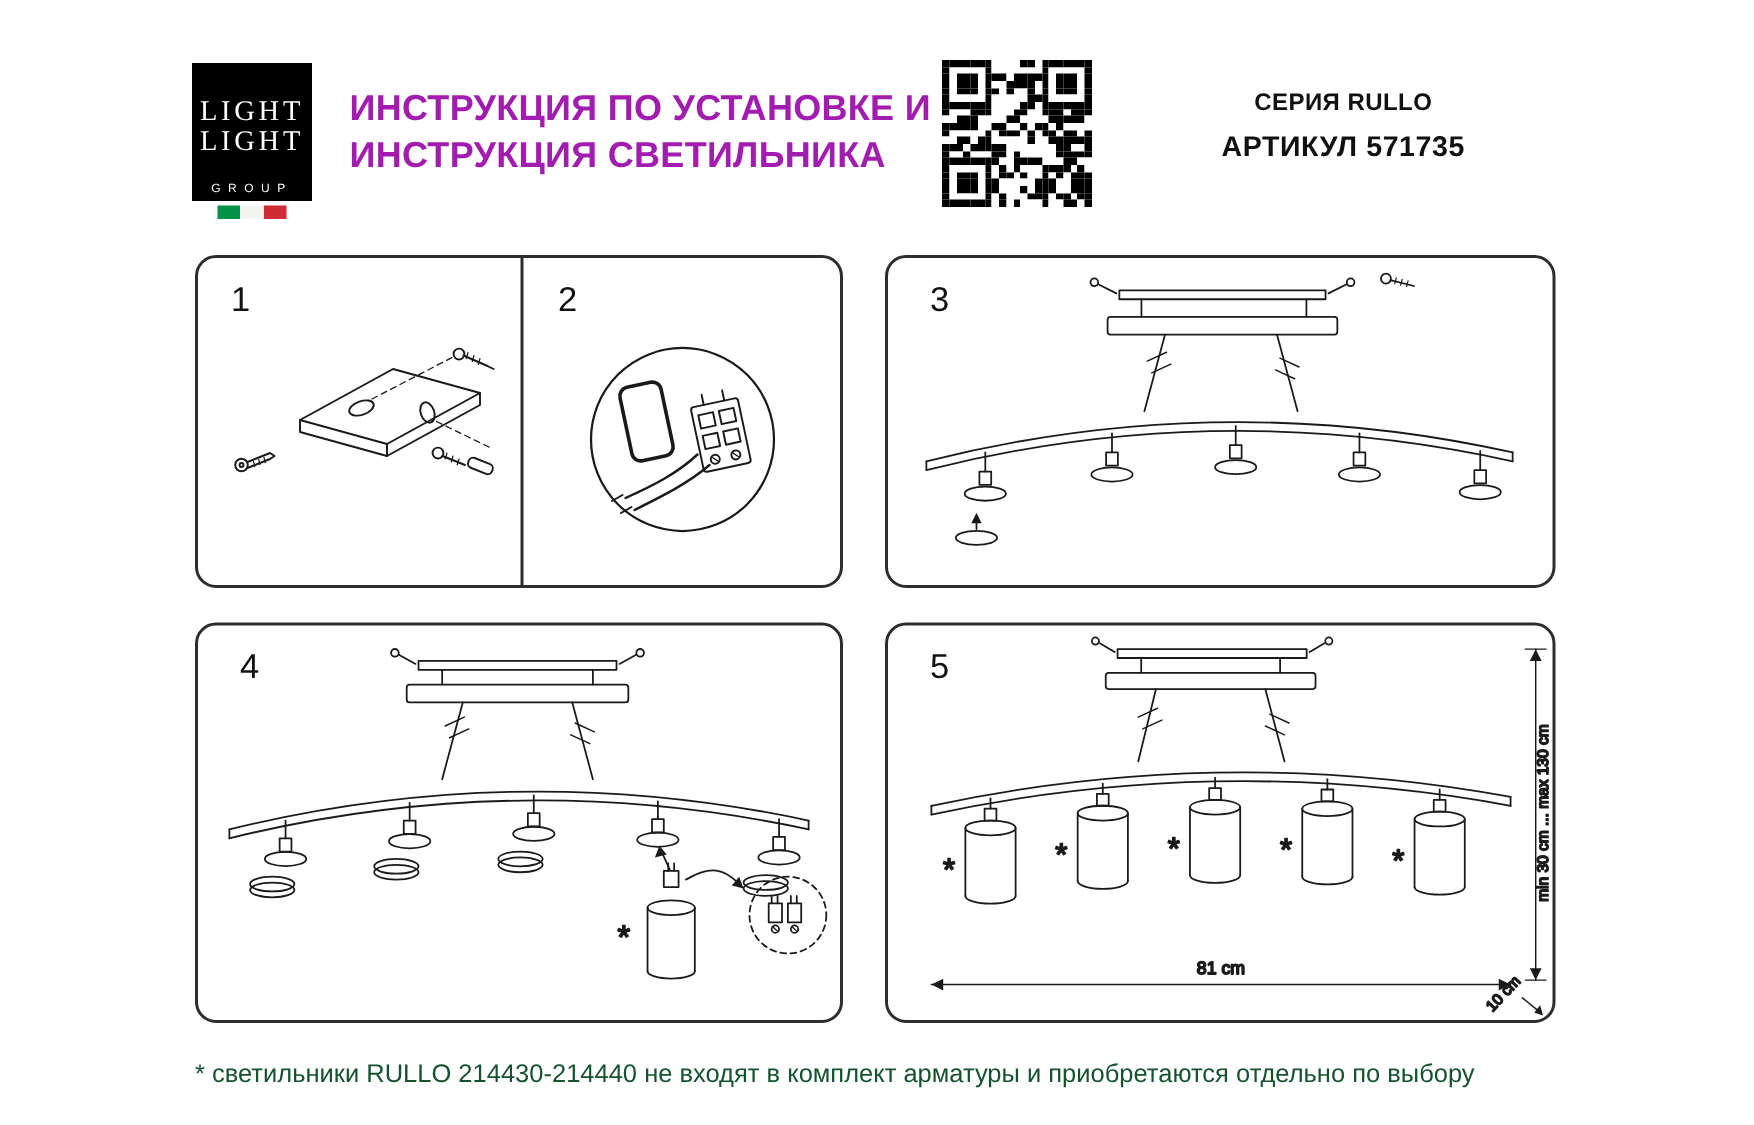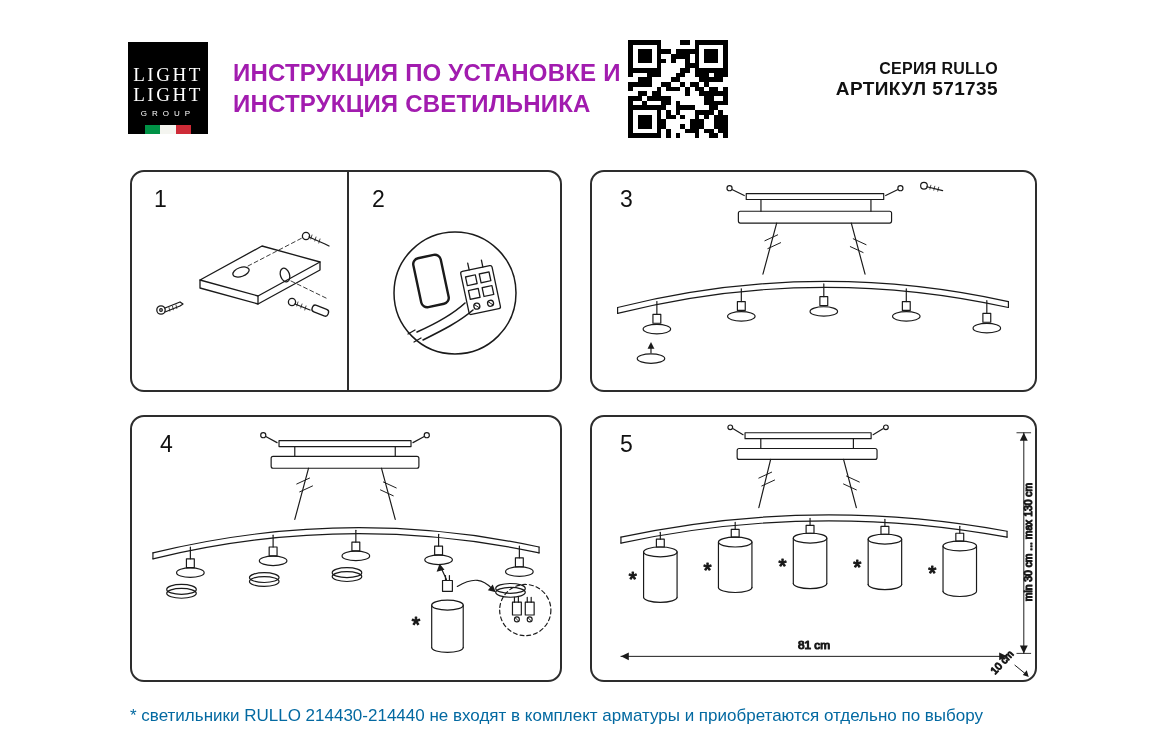--- a/index.html
+++ b/index.html
@@ -5,53 +5,53 @@
   *{margin:0;padding:0;box-sizing:border-box}
   html,body{background:#fff}
   body{width:1169px;height:750px;position:relative;overflow:hidden;
        font-family:"Liberation Sans",sans-serif;color:#111}
   .page{position:absolute;inset:0;background:#fff}
 
   
   .logo{position:absolute;left:128px;top:42px;width:80px;height:92px;background:#000;
         color:#fff;text-align:center;padding-top:23px}
   .logo-word{font-family:"Liberation Serif",serif;font-size:19px;letter-spacing:2.5px;line-height:20px}
-  .logo-group{font-size:8px;letter-spacing:5px;margin-top:4px}
+  .logo-group{font-size:8px;letter-spacing:5px;margin-top:16px}
   .logo-flag{width:46px;height:9px;margin:7px auto 0;display:flex}
   .logo-flag span{flex:1;display:block}
   .fg{background:#009246}.fw{background:#f4f5f0}.fr{background:#ce2b37}
 
   .title{position:absolute;left:233px;top:57px;font-size:24px;font-weight:700;
          line-height:31px;letter-spacing:.2px;color:#a21caf}
 
   .qr{position:absolute;left:628px;top:40px;width:100px;height:98px;display:grid;
       grid-template-columns:repeat(21,1fr);grid-template-rows:repeat(21,1fr);background:#fff}
   .qr-cell{background:#fff}.qr-cell.on{background:#000}
 
-  .product{position:absolute;left:793px;top:60px;width:205px;text-align:right}
+  .product{position:absolute;left:793px;top:60px;width:205px;text-align:center}
   .series{font-size:16px;font-weight:700;letter-spacing:.3px}
-  .article{font-size:19px;font-weight:700;letter-spacing:.4px}
+  .article{font-size:19px;font-weight:700;margin-top:10px;letter-spacing:.4px}
 
   
   .panel{position:absolute;border:2px solid #2d2d2d;border-radius:14px;background:#fff}
   #panel12{left:130px;top:170px;width:432px;height:222px}
   #panel3 {left:590px;top:170px;width:447px;height:222px}
   #panel4 {left:130px;top:415px;width:432px;height:267px}
   #panel5 {left:590px;top:415px;width:447px;height:267px}
   .divider{position:absolute;left:215px;top:0;bottom:0;width:2px;background:#2d2d2d}
   .stepnum{position:absolute;font-size:23px;color:#111}
   #num1{left:22px;top:14px}#num2{left:240px;top:14px}
   .stepnum.corner{left:28px;top:14px}
   .panel svg{position:absolute}
   .fig-full{left:0;top:0;width:100%;height:100%}
   #fig1{left:4px;top:32px;width:206px;height:184px}
   #fig2{left:219px;top:26px;width:209px;height:190px}
   svg text{font-family:"Liberation Sans",sans-serif;fill:#111}
 
-  .footnote{position:absolute;left:130px;top:706px;font-size:17px;color:#0369a1}
+  .footnote{position:absolute;left:130px;top:706px;font-size:17px;color:#14532d}
 </style>
 </head>
 <body>
 
 <div class="page">
 
   <div class="logo">
     <div class="logo-word">LIGHT</div>
     <div class="logo-word">LIGHT</div>
     <div class="logo-group">GROUP</div>

